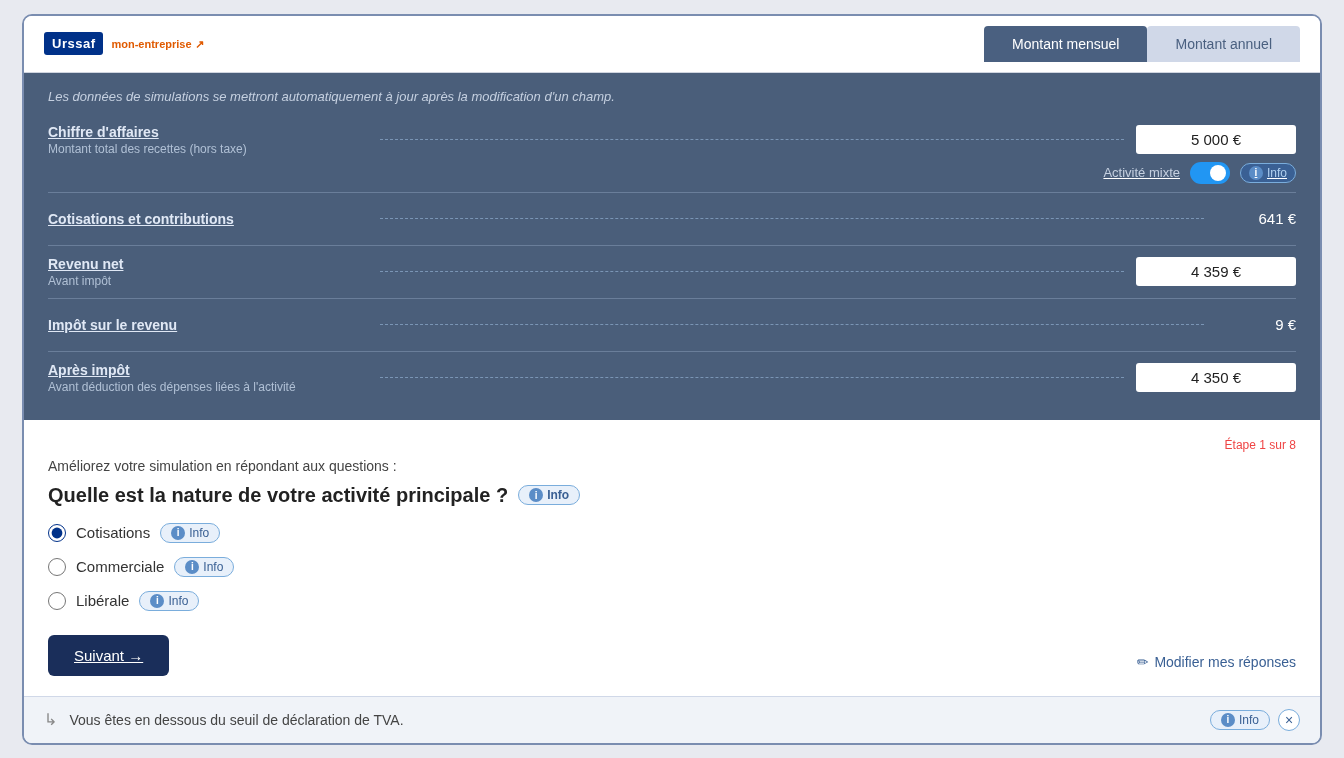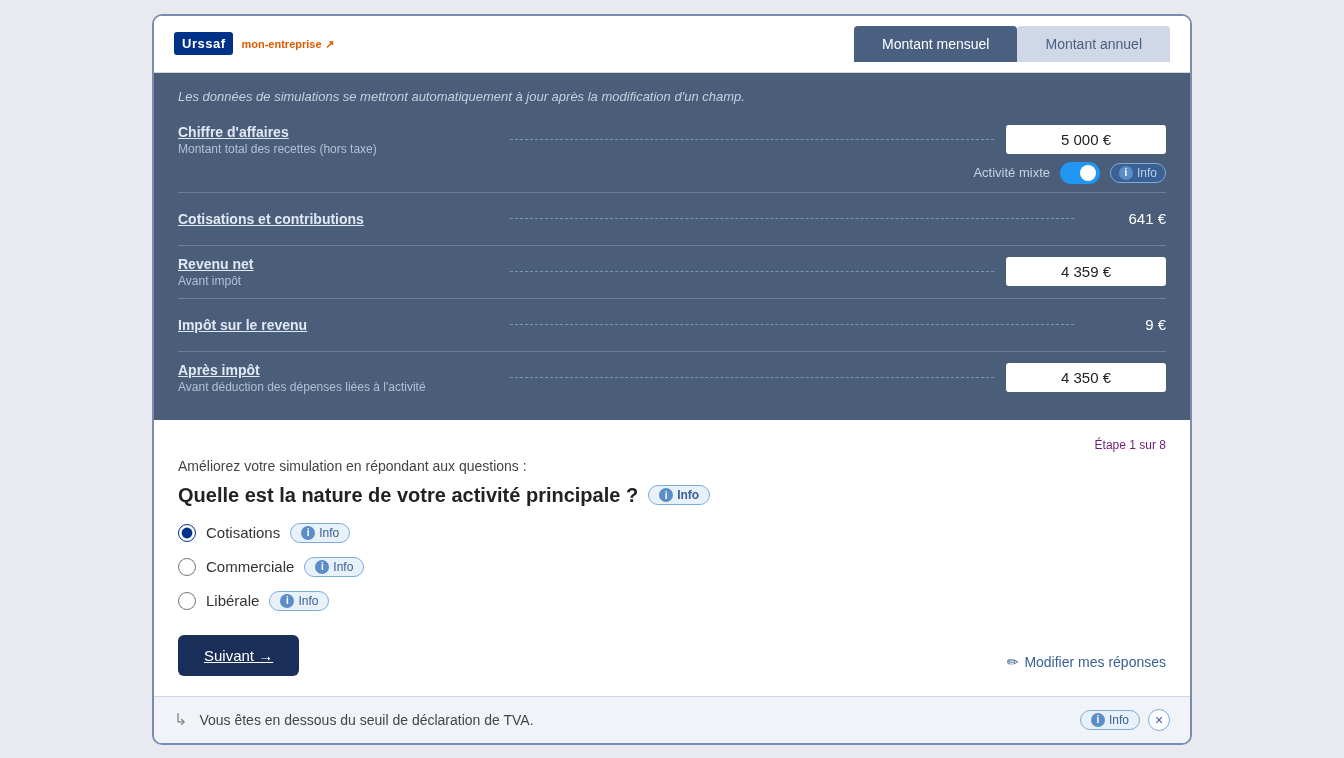--- a/index.html
+++ b/index.html
@@ -6,21 +6,21 @@
     body {
       font-family: Arial, sans-serif;
       background: #e8eaf0;
       display: flex;
       justify-content: center;
       align-items: center;
       min-height: 100vh;
       padding: 10px;
     }
     .main-container {
-      width: 1040px;
+      width: 1300px;
       border: 2px solid #7a8db0;
       border-radius: 10px;
       overflow: hidden;
       background: #fff;
     }
     
     .header {
       background: #fff;
       display: flex;
       align-items: center;
@@ -131,20 +131,21 @@
       width: 160px;
       outline: none;
     }
     .sim-row-extra {
       display: flex;
       align-items: center;
       justify-content: flex-end;
       gap: 10px;
       margin-top: 4px;
       margin-bottom: 8px;
+      text-decoration: underline;
     }
     .activite-mixte-label {
       font-size: 13px;
       color: #c5d0e0;
     }
     
     .toggle-switch {
       position: relative;
       width: 40px;
       height: 22px;
@@ -198,21 +199,21 @@
     }
 
     
     .questions-panel {
       background: #fff;
       padding: 18px 24px 20px 24px;
     }
     .etape-label {
       text-align: right;
       font-size: 12px;
-      color: #701a75;
+      color: #ef4444;
       margin-bottom: 6px;
     }
     .improve-text {
       font-size: 14px;
       color: #444;
       margin-bottom: 10px;
     }
     .question-title {
       font-size: 20px;
       font-weight: bold;

